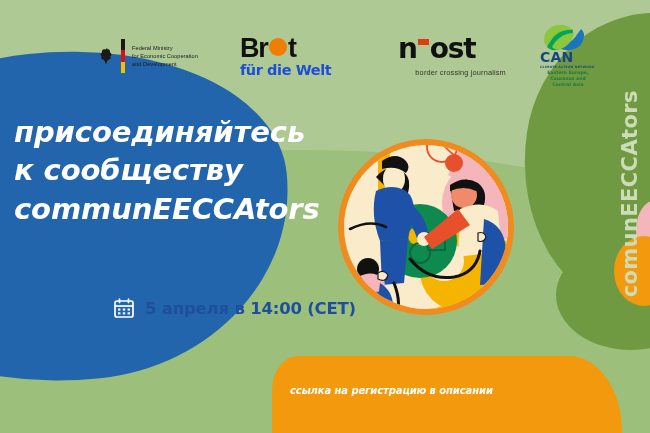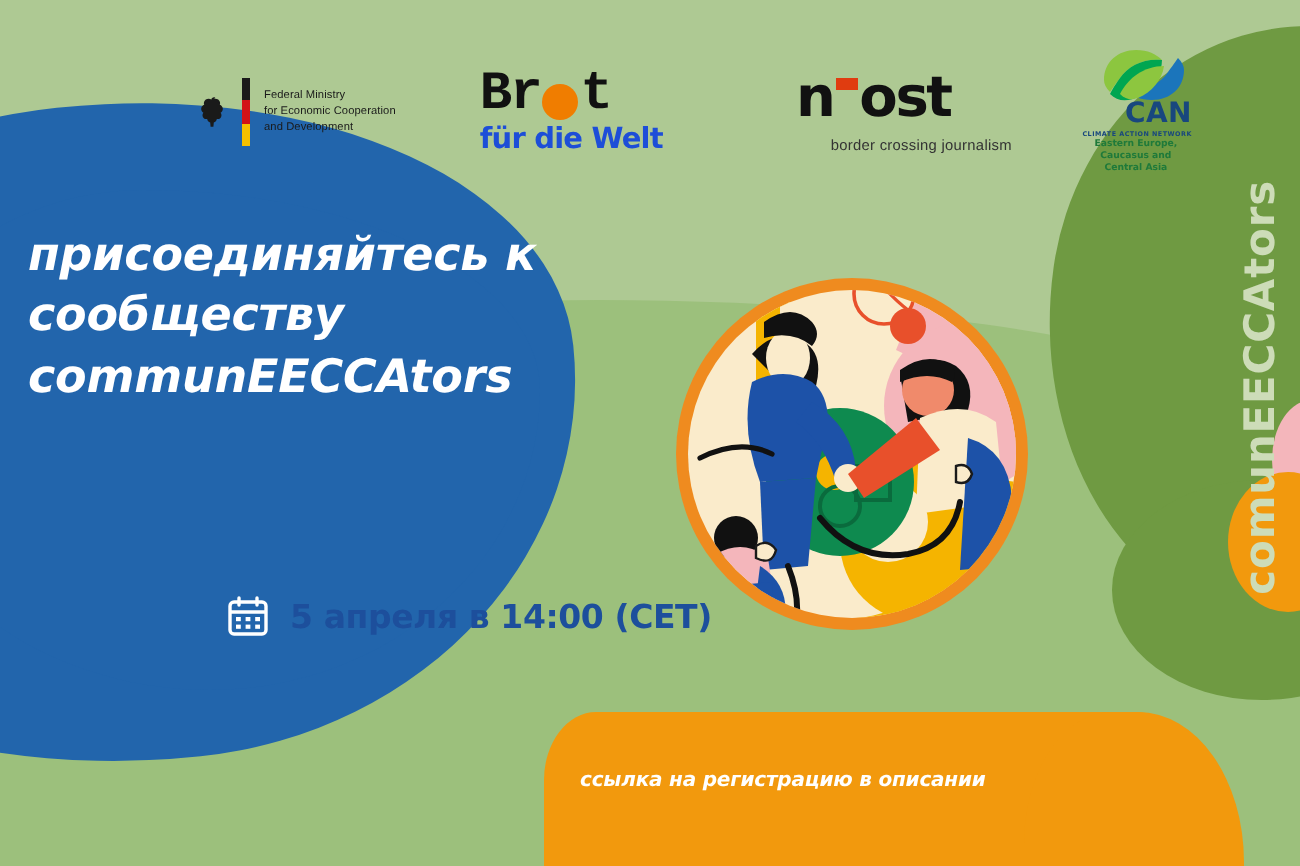--- a/index.html
+++ b/index.html
@@ -79,23 +79,23 @@
   .bmz-flag i:nth-child(2){background:#d21317;}
   .bmz-flag i:nth-child(3){background:#f5c000;}
   .bmz-text{
     font-size:5.6px;line-height:1.45;color:#1a1a1a;
     font-family:"Liberation Sans",sans-serif;font-weight:400;letter-spacing:.05px;
   }
 
   
   .logo-brot{margin-left:42px;flex-direction:column;align-items:flex-start;}
   .brot-top{
-    font-family:Liberation Mono, monospace;
+    font-family:Liberation Sans, sans-serif;
     font-weight:bold;font-size:27px;color:#111;letter-spacing:-1px;
-    line-height:1;display:flex;align-items:center;
+    line-height:1;display:flex;align-items:flex-start;
   }
   .brot-o{
     display:inline-block;width:18px;height:18px;border-radius:50%;
     background:#f07d00;margin:0 1px;position:relative;top:3px;
   }
   .brot-bot{
     font-family:"DejaVu Sans","Liberation Sans",sans-serif;
     font-weight:bold;font-size:14.5px;color:#1d4ed8;letter-spacing:-.4px;
     margin-top:1px;line-height:1;
   }
@@ -111,38 +111,38 @@
     display:inline-block;width:11px;height:6px;background:#e03c10;
     margin:0 1px;position:relative;top:-7px;
   }
   .nost-bot{
     font-size:7.4px;color:#333;margin-top:5px;letter-spacing:.15px;
     font-family:"Liberation Sans",sans-serif;
     margin-left:48px;
   }
 
   
-  .logo-can{margin-left:34px;flex-direction:column;align-items:flex-end;}
+  .logo-can{margin-left:34px;flex-direction:column;align-items:flex-start;}
   .can-mark{width:48px;height:27px;display:block;}
   .can-word{
     font-family:"DejaVu Sans","Liberation Sans",sans-serif;
     font-weight:bold;font-size:14px;color:#18477e;line-height:1;
     margin-top:-1px;letter-spacing:.2px;
   }
   .can-sub1{font-size:3.2px;color:#18477e;letter-spacing:.25px;font-weight:bold;margin-top:1px;}
   .can-sub2{
     font-size:4.6px;color:#1f7a3a;font-weight:bold;text-align:center;
     line-height:1.25;margin-top:1px;max-width:56px;
   }
 
   
   .headline{
     position:absolute;left:14px;top:113px;width:285px;
     color:#ffffff;font-weight:bold;font-style:italic;
-    font-size:23px;line-height:1.32;letter-spacing:-.1px;
+    font-size:29px;line-height:1.32;letter-spacing:-.1px;
     font-family:"DejaVu Sans","Liberation Sans",sans-serif;
   }
 
   
   .info{
     position:absolute;left:113px;top:297px;
     display:flex;flex-direction:row;gap:10px;
   }
   .info-row{display:flex;align-items:center;gap:10px;}
   .info-icon{width:22px;height:22px;flex:0 0 22px;display:block;}

